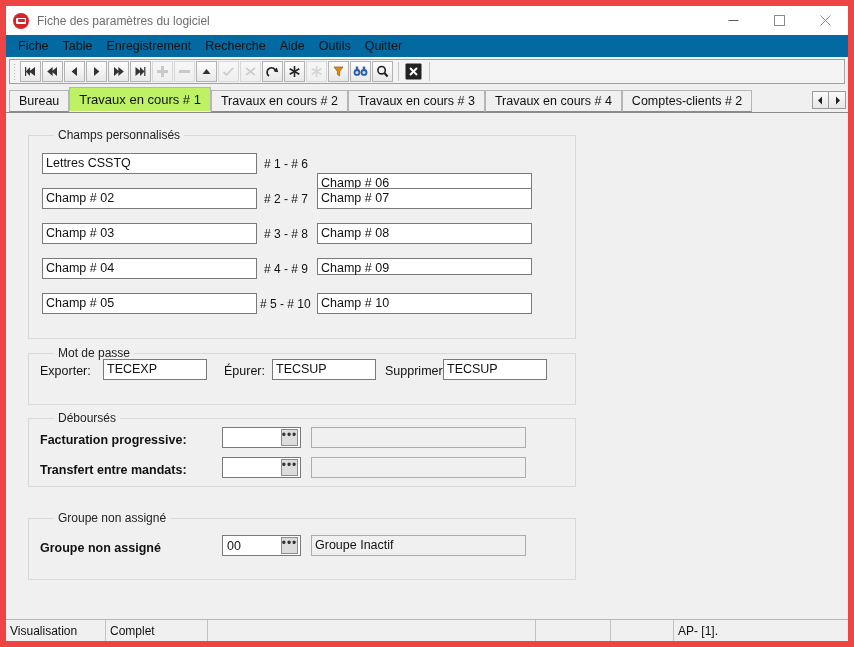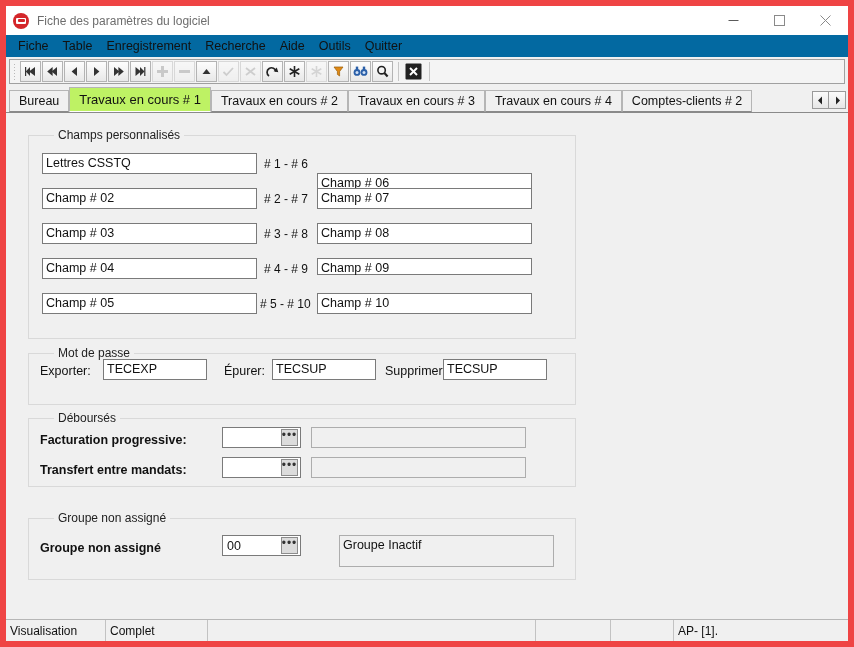--- a/index.html
+++ b/index.html
@@ -555,21 +555,21 @@
     <div class="groupbox" style="left:22px; top:405px; width:548px; height:62px;">
       <div class="gb-title">Groupe non assigné</div>
     </div>
     <div class="lbl bold" style="left:34px; top:428px;">Groupe non assigné</div>
     <div class="pickfield" style="left:216px; top:422px; width:79px; height:21px;">
       <span class="pf-text">00</span>
       <span class="pf-btn">
           <span class="pf-dots">•••</span>
         </span>
     </div>
-    <div class="tinput readonly" style="left:305px; top:422px; width:215px; height:32px; line-height:19px;margin-left:28px;">Groupe Inactif</div>
+    <div class="tinput readonly" style="left:305px; top:422px; width:215px; height:21px; line-height:19px;">Groupe Inactif</div>
 
   </div>
 
   <div class="statusbar">
     <div class="sb-cell" style="width:100px;">Visualisation</div>
     <div class="sb-cell" style="width:102px;">Complet</div>
     <div class="sb-cell" style="width:328px;"></div>
     <div class="sb-cell" style="width:75px;"></div>
     <div class="sb-cell" style="width:63px;"></div>
     <div class="sb-cell" style="flex:1 1 auto;">AP- [1].</div>

